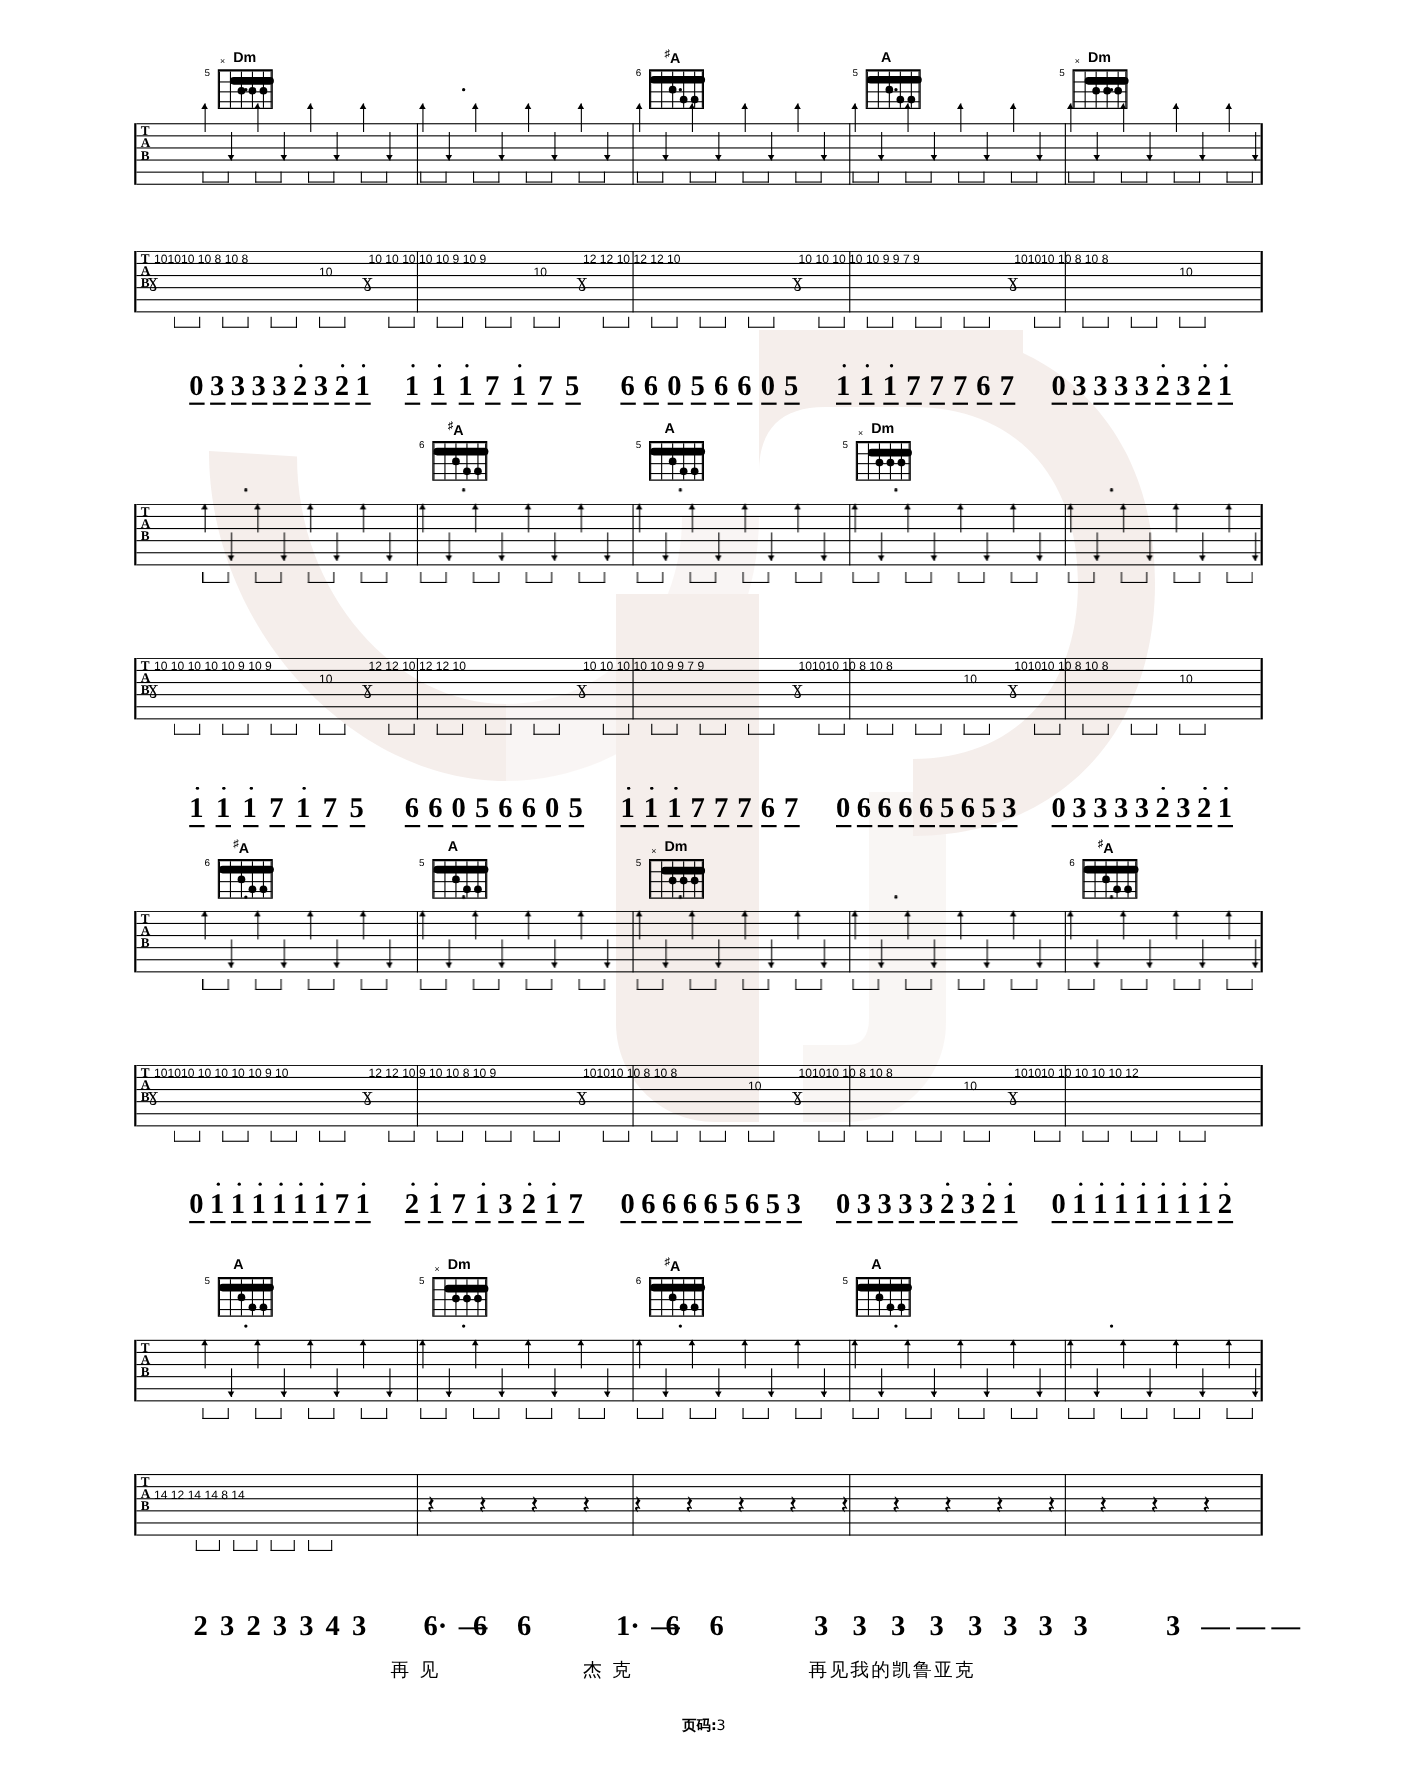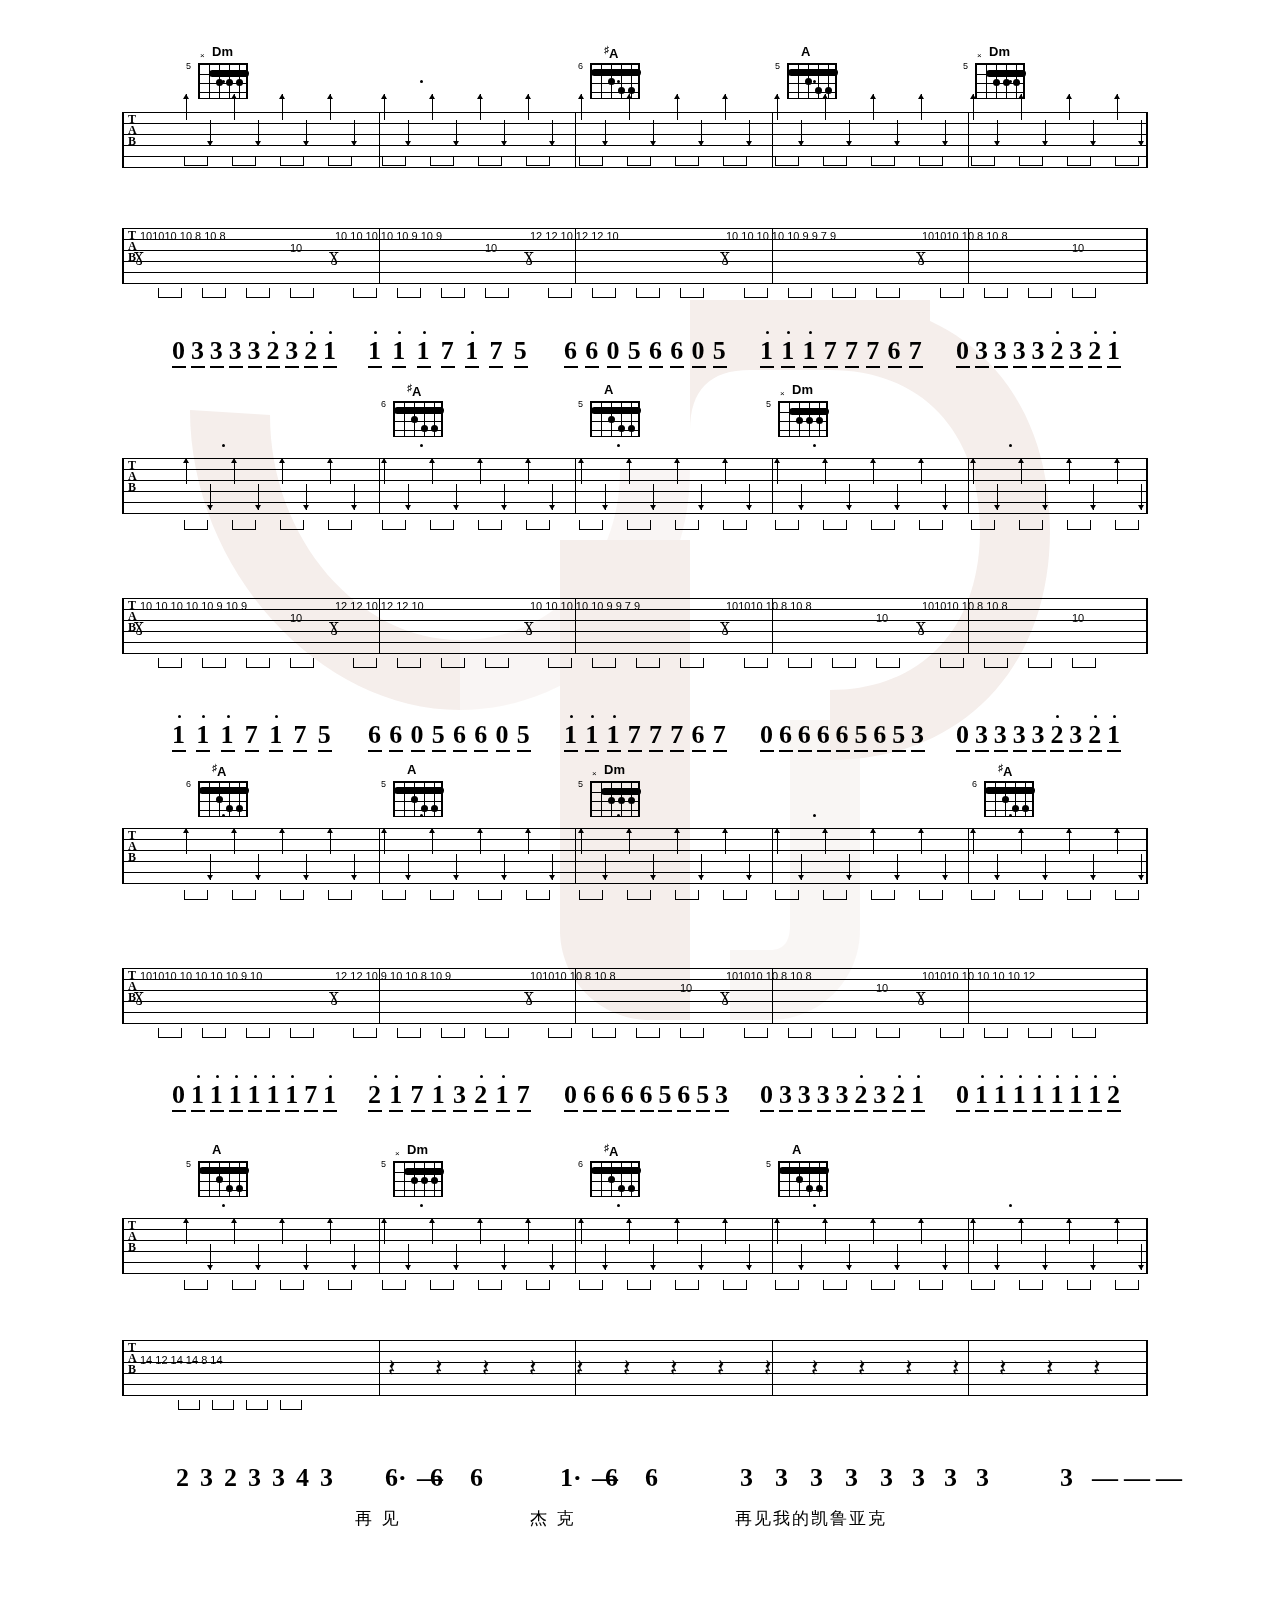--- a/index.html
+++ b/index.html
@@ -1197,14 +1197,17 @@
       <div style="position:absolute;left:1092px;top:1465px;font-size:26px;font-weight:bold;font-family:&quot;Liberation Serif&quot;,serif;line-height:26px;">—</div>
       <div style="position:absolute;left:1124px;top:1465px;font-size:26px;font-weight:bold;font-family:&quot;Liberation Serif&quot;,serif;line-height:26px;">—</div>
       <div style="position:absolute;left:1156px;top:1465px;font-size:26px;font-weight:bold;font-family:&quot;Liberation Serif&quot;,serif;line-height:26px;">—</div>
       <div class="bar2" style="left:1038px;top:1462px;height:30px;"></div>
       <div class="bar2" style="left:1115px;top:1462px;height:30px;"></div>
       <div class="lyric" style="left:355px;top:1507px;">再  见</div>
       <div class="lyric" style="left:530px;top:1507px;">杰  克</div>
       <div class="lyric" style="left:735px;top:1507px;">再见我的凯鲁亚克</div>
     </div>
 
+  <div class="footer" style="top:1560px;">
+    <b>页码:</b><span>3</span>
+  </div>
 
 </div>
 
 </body></html>

